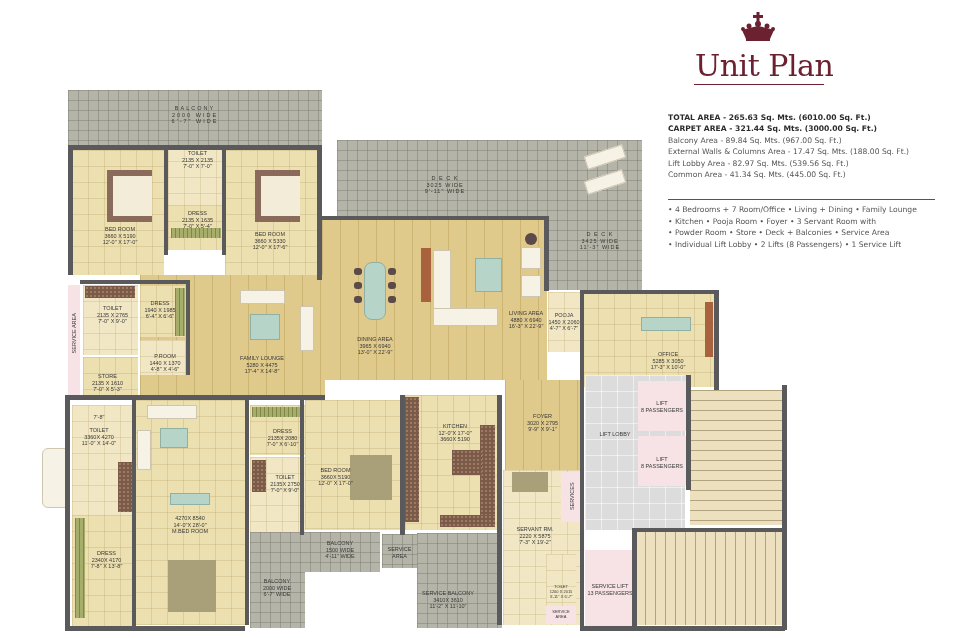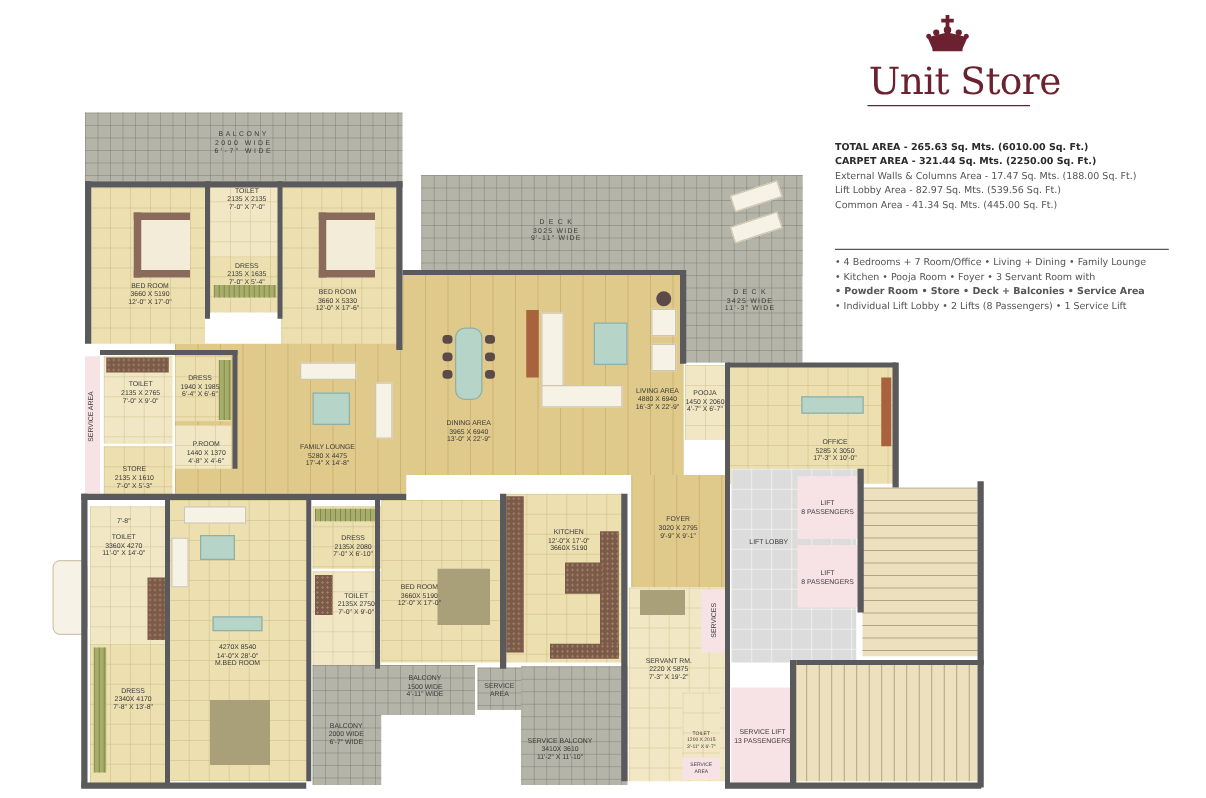--- a/index.html
+++ b/index.html
@@ -276,29 +276,30 @@
   <rect x="16.5" y="0" width="3" height="10" fill="#6b2130"></rect>
   <rect x="13" y="3" width="10" height="3" fill="#6b2130"></rect>
   <circle cx="18" cy="12" r="3" fill="#6b2130"></circle>
   <circle cx="9" cy="14" r="2.5" fill="#6b2130"></circle>
   <circle cx="27" cy="14" r="2.5" fill="#6b2130"></circle>
   <circle cx="3" cy="17" r="2" fill="#6b2130"></circle>
   <circle cx="33" cy="17" r="2" fill="#6b2130"></circle>
   <path d="M2 18 L9 16 L18 14 L27 16 L34 18 L30 27 L6 27 Z" fill="#6b2130"></path>
   <rect x="6" y="26" width="24" height="3" fill="#6b2130"></rect>
 </svg>
-<div class="title">Unit Store</div>
+<div class="title">Unit Plan</div>
 <div class="title-rule"></div>
 
 <div class="areas">
   <div class="bold">TOTAL AREA - 265.63 Sq. Mts. (6010.00 Sq. Ft.)</div>
-  <div class="bold">CARPET AREA - 321.44 Sq. Mts. (2250.00 Sq. Ft.)</div>
+  <div class="bold">CARPET AREA - 321.44 Sq. Mts. (3000.00 Sq. Ft.)</div>
+  <div>Balcony Area - 89.84 Sq. Mts. (967.00 Sq. Ft.)</div>
   <div>External Walls &amp; Columns Area - 17.47 Sq. Mts. (188.00 Sq. Ft.)</div>
   <div>Lift Lobby Area - 82.97 Sq. Mts. (539.56 Sq. Ft.)</div>
   <div>Common Area - 41.34 Sq. Mts. (445.00 Sq. Ft.)</div>
 </div>
 <div class="rule2"></div>
 <div class="features">
   <div style="white-space:pre;">• 4 Bedrooms + 7 Room/Office • Living + Dining • Family Lounge</div>
   <div style="white-space:pre;">• Kitchen • Pooja Room • Foyer • 3 Servant Room with</div>
-  <div style="white-space:pre;font-weight:bold;">• Powder Room • Store • Deck + Balconies • Service Area</div>
+  <div style="white-space:pre;">• Powder Room • Store • Deck + Balconies • Service Area</div>
   <div style="white-space:pre;">• Individual Lift Lobby • 2 Lifts (8 Passengers) • 1 Service Lift</div>
 </div>
 
 </body></html>

